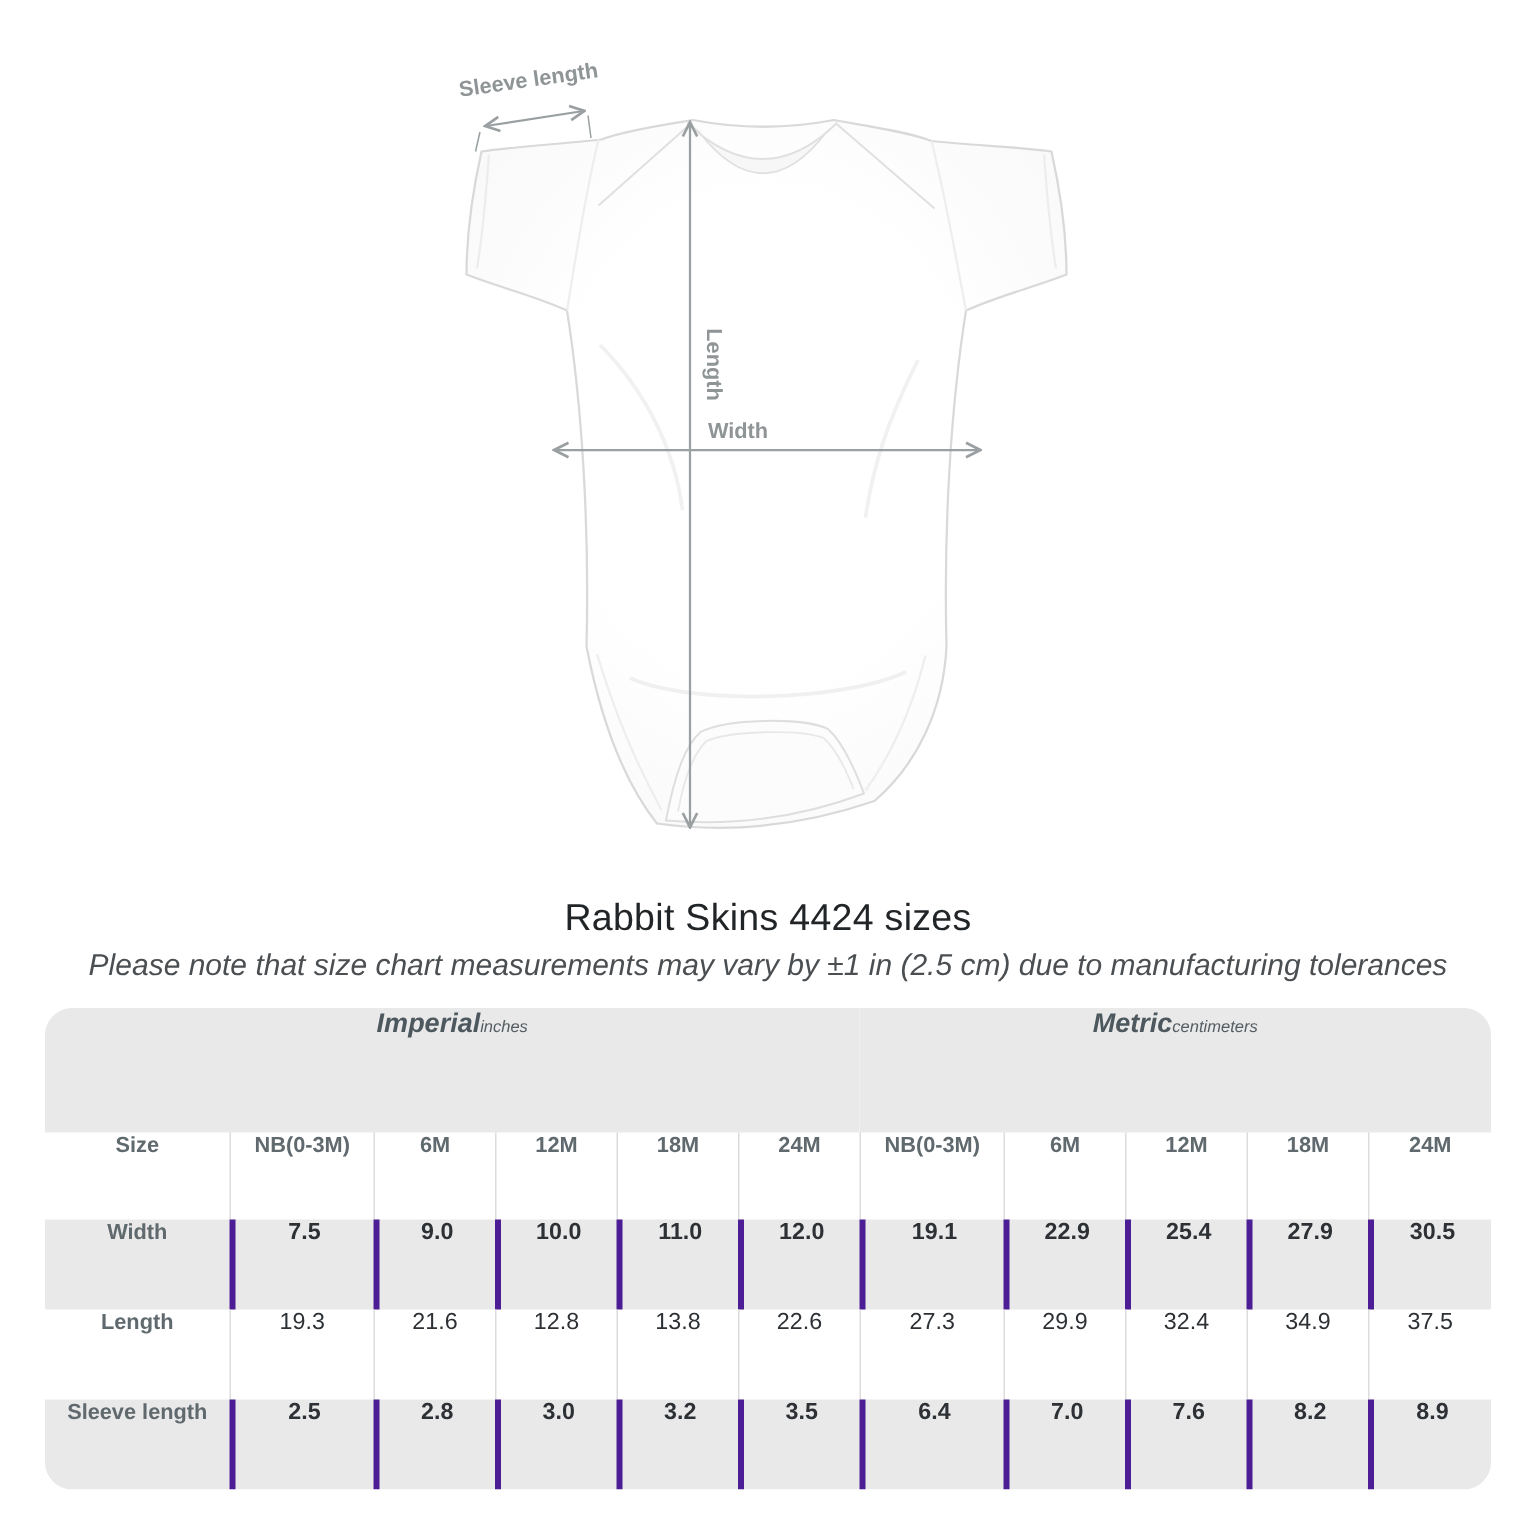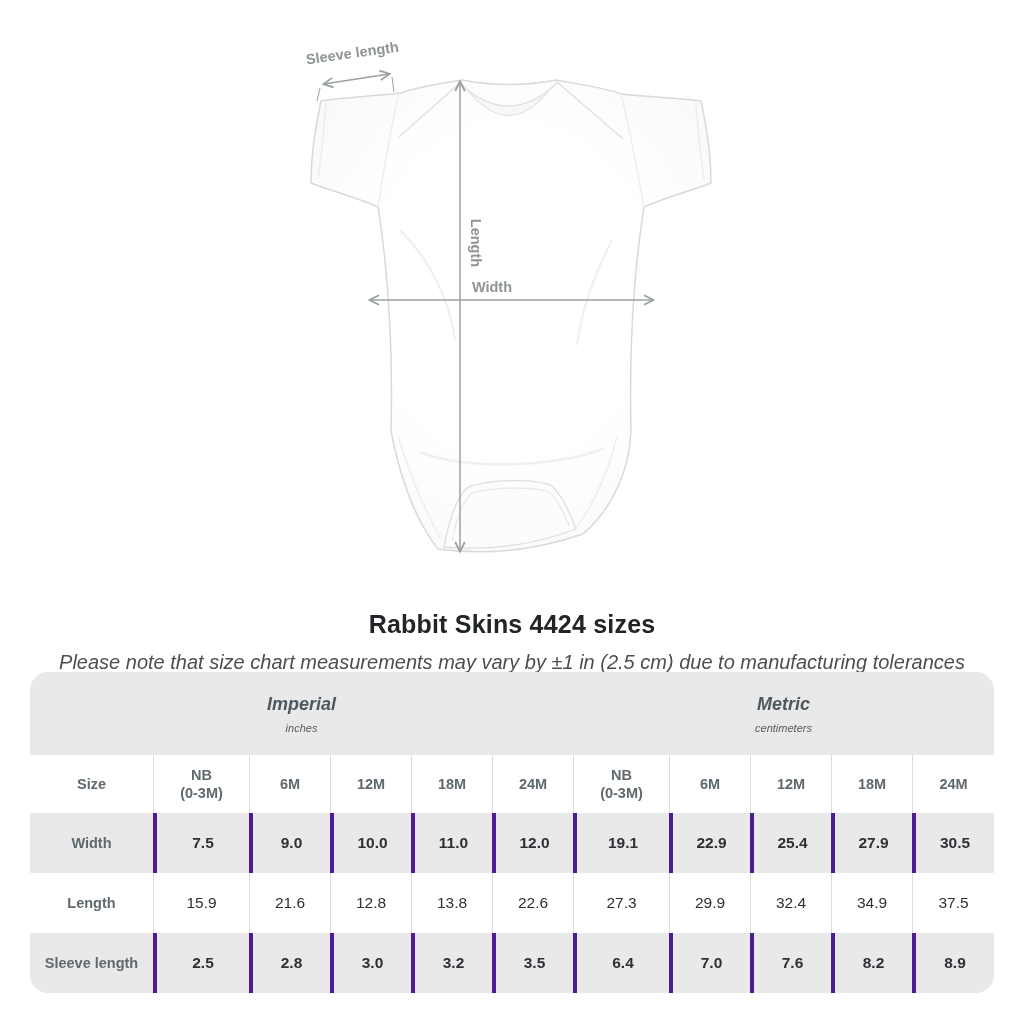--- a/index.html
+++ b/index.html
@@ -3,32 +3,32 @@
 <meta charset="utf-8">
 <style>
   html,body{margin:0;padding:0;background:#ffffff;}
   body{width:1024px;height:1024px;position:relative;font-family:"Liberation Sans",sans-serif;overflow:hidden;}
 
   
   .figure{position:absolute;top:0;left:0;width:1024px;height:585px;}
 
   
   .heading{position:absolute;top:598px;left:0;width:1024px;text-align:center;}
-  .heading h1{margin:12px;font-size:25px;font-weight:700;color:#222527;letter-spacing:.2px;}
+  .heading h1{margin:0;font-size:25px;font-weight:400;color:#222527;letter-spacing:.2px;}
   .heading p{margin:6px 0 0 0;font-size:20px;font-style:italic;color:#4b4f52;}
 
   
   .sizechart{
     position:absolute;top:672px;left:30px;width:964px;height:321px;
     display:grid;
     grid-template-columns:123px 96px 81px 81px 81px 81px 96px 81px 81px 81px 82px;
     grid-template-rows:83px 58px 60px 60px 60px;
     border-radius:18px;overflow:hidden;
   }
-  .cell{display:flex;flex-direction:column;align-items:center;justify-content:center;text-align:center;}
+  .cell{display:flex;align-items:flex-start;justify-content:center;text-align:center;}
   .ghead{background:#e9e9e9;}
   .ghead .unit-name{font-size:18px;font-weight:700;font-style:italic;color:#4d585e;}
   .ghead .unit-sub{margin-top:7px;font-size:11px;font-style:italic;color:#535d62;}
   .row{display:contents;}
   .row-gray>.cell{background:#e9e9e9;}
   .row-white>.cell+.cell{border-left:1px solid #dcdcdc;}
   .row-gray>.cell+.cell{border-left:4px solid #4c1d95;font-weight:bold;}
   .lab{font-size:14.5px;font-weight:700;color:#5f696e;line-height:1.25;}
   .num{font-size:15.5px;color:#2d3135;}
 </style>
@@ -190,21 +190,21 @@
     <div class="cell">
         <span class="num">30.5</span>
       </div>
   </div>
 
   <div class="row row-white">
     <div class="cell">
         <span class="lab">Length</span>
       </div>
     <div class="cell">
-        <span class="num">15.9</span>
+        <span class="num">19.3</span>
       </div>
     <div class="cell">
         <span class="num">21.6</span>
       </div>
     <div class="cell">
         <span class="num">12.8</span>
       </div>
     <div class="cell">
         <span class="num">13.8</span>
       </div>

